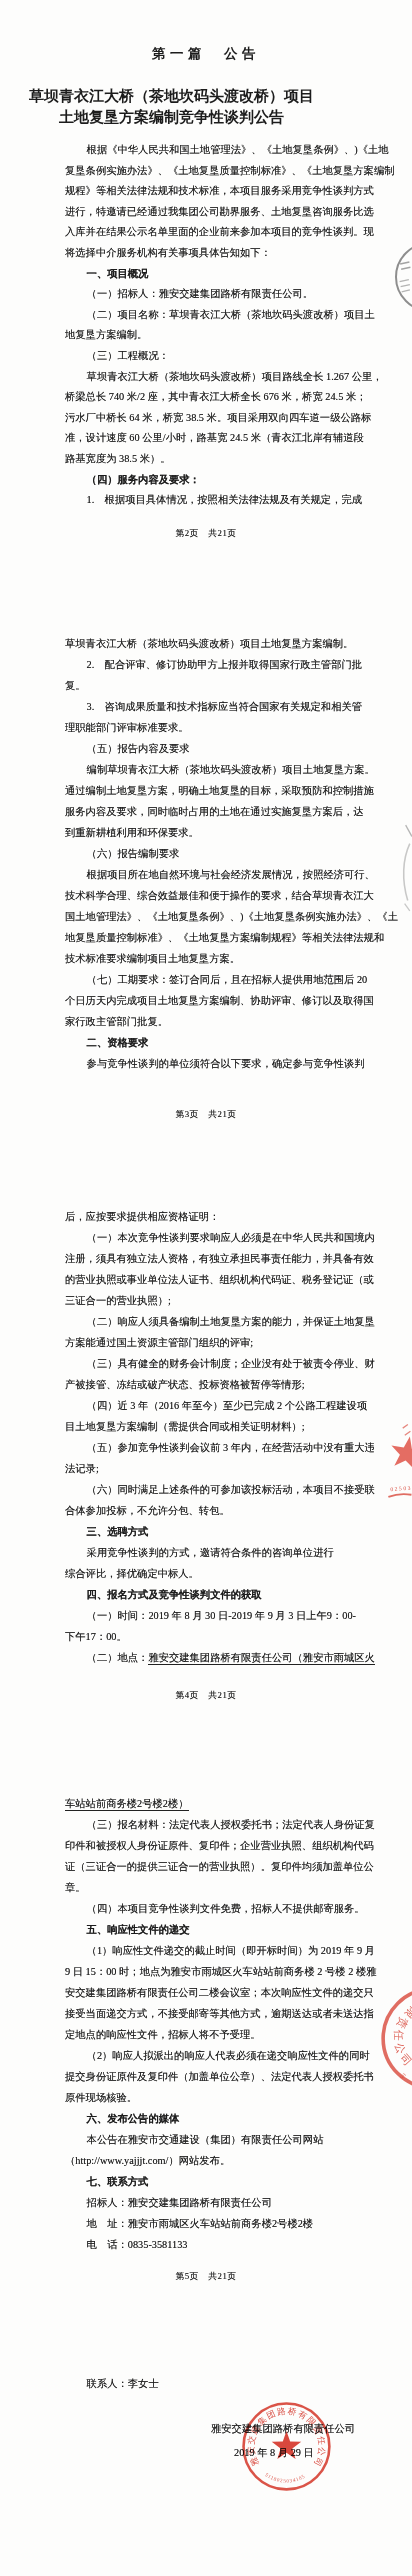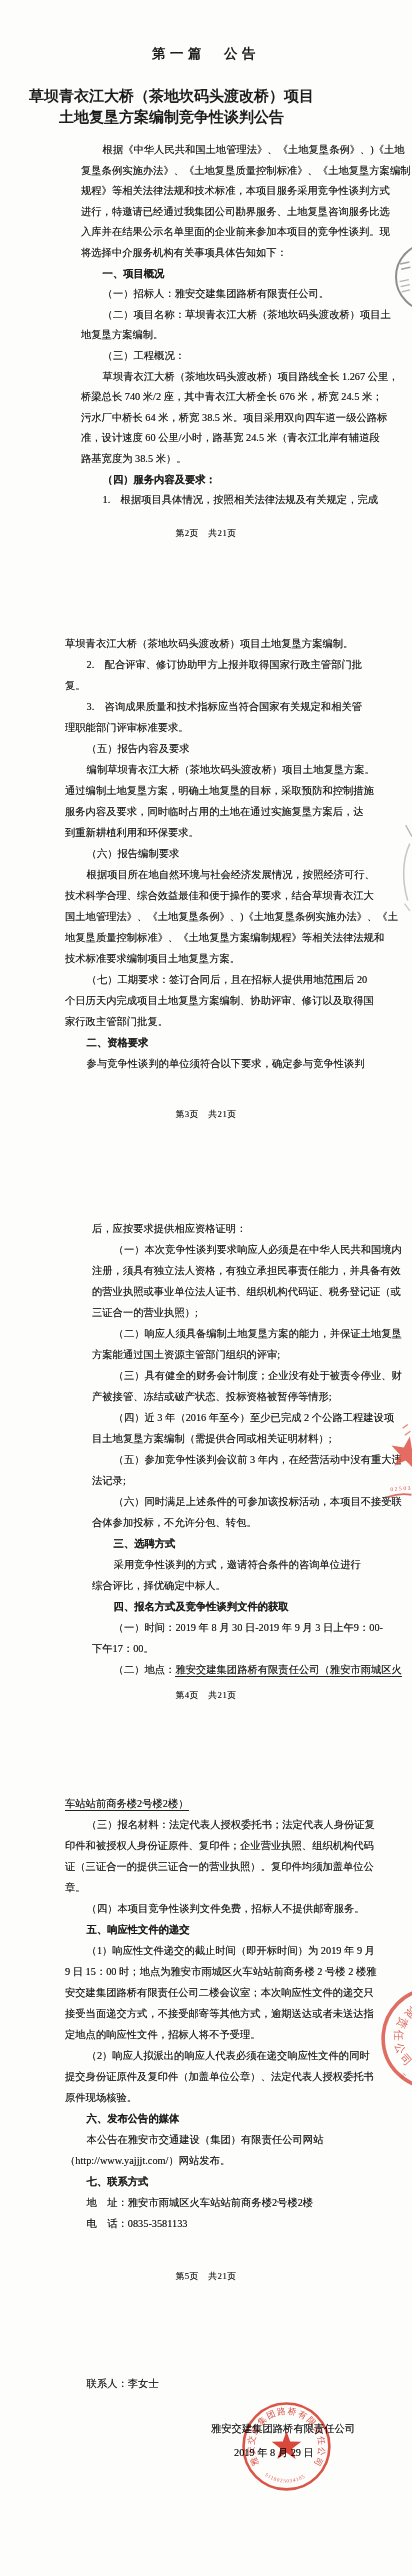--- a/index.html
+++ b/index.html
@@ -57,21 +57,21 @@
 <body>
 
 <div class="scan">
 
   <section class="page pg">
     <div class="part-header">第一篇　公告</div>
     <div class="doc-title">
       <div>草坝青衣江大桥（茶地坎码头渡改桥）项目</div>
       <div>土地复垦方案编制竞争性谈判公告</div>
     </div>
-    <div class="content lh40" style="top:140px;margin-left:16px;">
+    <div class="content lh40" style="top:140px;">
         <div class="line indent"><span>根据《中华人民共和国土地管理法》、《土地复垦条例》、)《土地</span></div>
         <div class="line "><span>复垦条例实施办法》、《土地复垦质量控制标准》、《土地复垦方案编制</span></div>
         <div class="line "><span>规程》等相关法律法规和技术标准，本项目服务采用竞争性谈判方式</span></div>
         <div class="line "><span>进行，特邀请已经通过我集团公司勘界服务、土地复垦咨询服务比选</span></div>
         <div class="line "><span>入库并在结果公示名单里面的企业前来参加本项目的竞争性谈判。现</span></div>
         <div class="line "><span>将选择中介服务机构有关事项具体告知如下：</span></div>
         <div class="line h indent"><span>一、项目概况</span></div>
         <div class="line indent"><span>（一）招标人：雅安交建集团路桥有限责任公司。</span></div>
         <div class="line indent"><span>（二）项目名称：草坝青衣江大桥（茶地坎码头渡改桥）项目土</span></div>
         <div class="line "><span>地复垦方案编制。</span></div>
@@ -122,21 +122,21 @@
     <svg class="grey-squiggle" width="23" height="93" viewBox="0 0 44 180">
       <path d="M32,6 L44,28" stroke="rgba(110,110,110,.5)" stroke-width="2.5" fill="none"></path>
       <path d="M40,42 C26,72 24,112 36,152" stroke="rgba(120,120,120,.4)" stroke-width="3" fill="none"></path>
       <path d="M30,158 L40,172" stroke="rgba(120,120,120,.4)" stroke-width="2.5" fill="none"></path>
     </svg>
 
     <div class="footer">第3页　共21页</div>
   </section>
 
   <section class="page pg">
-    <div class="content" style="top:56px;margin-left:27px;">
+    <div class="content" style="top:44px;">
         <div class="line "><span>后，应按要求提供相应资格证明：</span></div>
         <div class="line indent"><span>（一）本次竞争性谈判要求响应人必须是在中华人民共和国境内</span></div>
         <div class="line "><span>注册，须具有独立法人资格，有独立承担民事责任能力，并具备有效</span></div>
         <div class="line "><span>的营业执照或事业单位法人证书、组织机构代码证、税务登记证（或</span></div>
         <div class="line "><span>三证合一的营业执照）;</span></div>
         <div class="line indent"><span>（二）响应人须具备编制土地复垦方案的能力，并保证土地复垦</span></div>
         <div class="line "><span>方案能通过国土资源主管部门组织的评审;</span></div>
         <div class="line indent"><span>（三）具有健全的财务会计制度；企业没有处于被责令停业、财</span></div>
         <div class="line "><span>产被接管、冻结或破产状态、投标资格被暂停等情形;</span></div>
         <div class="line indent"><span>（四）近 3 年（2016 年至今）至少已完成 2 个公路工程建设项</span></div>
@@ -178,20 +178,21 @@
         <div class="line "><span>安交建集团路桥有限责任公司二楼会议室；本次响应性文件的递交只</span></div>
         <div class="line "><span>接受当面递交方式，不接受邮寄等其他方式，逾期送达或者未送达指</span></div>
         <div class="line "><span>定地点的响应性文件，招标人将不予受理。</span></div>
         <div class="line indent"><span>（2）响应人拟派出的响应人代表必须在递交响应性文件的同时</span></div>
         <div class="line "><span>提交身份证原件及复印件（加盖单位公章）、法定代表人授权委托书</span></div>
         <div class="line "><span>原件现场核验。</span></div>
         <div class="line h indent"><span>六、发布公告的媒体</span></div>
         <div class="line indent"><span>本公告在雅安市交通建设（集团）有限责任公司网站</span></div>
         <div class="line "><span>（http://www.yajjjt.com/）网站发布。</span></div>
         <div class="line h indent"><span>七、联系方式</span></div>
+        <div class="line indent"><span>招标人：雅安交建集团路桥有限责任公司</span></div>
         <div class="line indent"><span>地　址：雅安市雨城区火车站站前商务楼2号楼2楼</span></div>
         <div class="line indent"><span>电　话：0835-3581133</span></div>
       </div>
 
     <svg class="edge-seal" width="68" height="108" viewBox="0 0 132 210">
       <circle cx="172" cy="100" r="96" fill="none" stroke="#d8483b" stroke-width="7" opacity="0.8"></circle>
       <defs>
         <path id="edgeArc" d="M137.7,35.5 A73,73 0 0 0 137.7,164.5" fill="none"></path>
       </defs>
       <text font-size="21" fill="#d8483b" letter-spacing="7" opacity="0.85">

